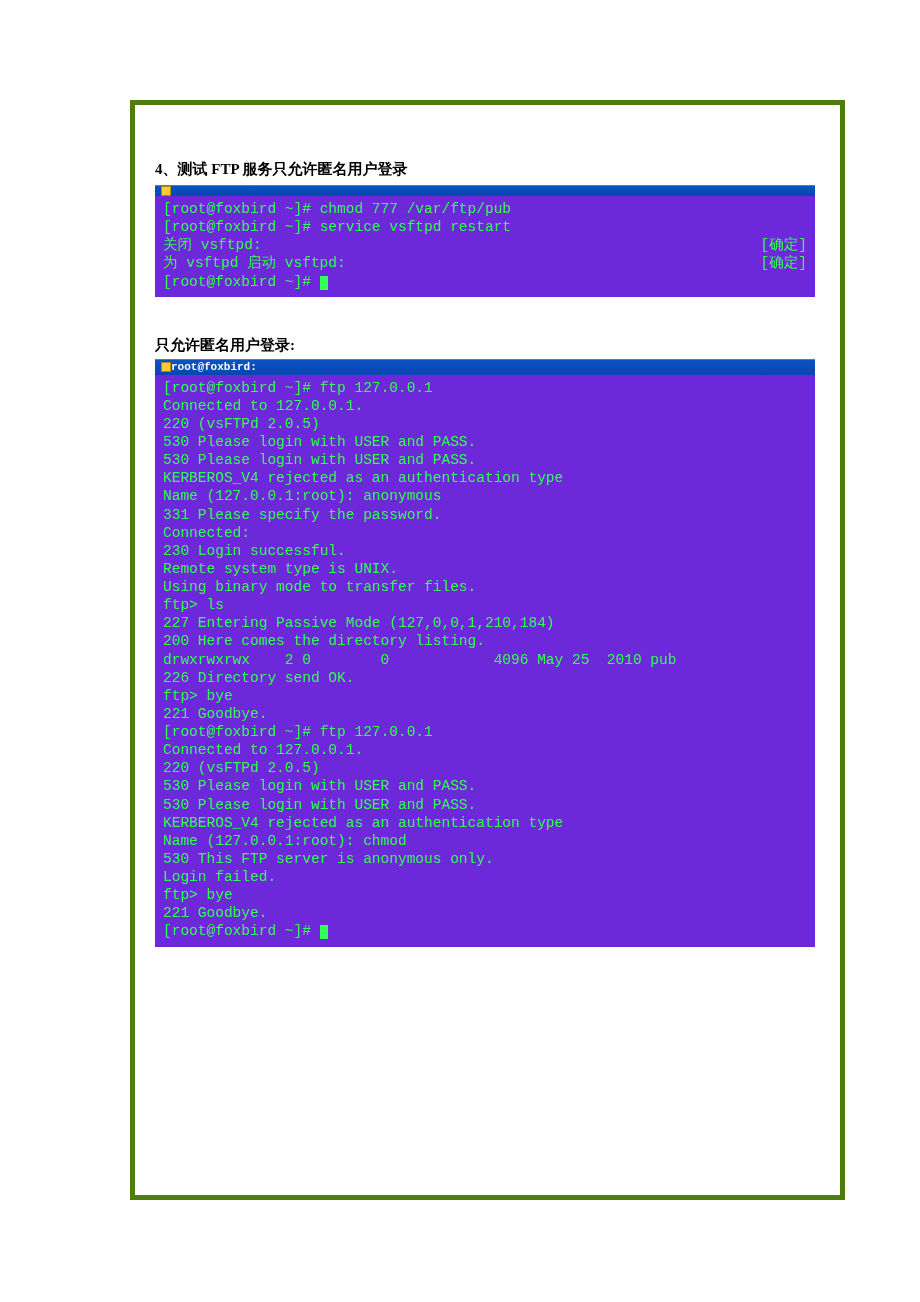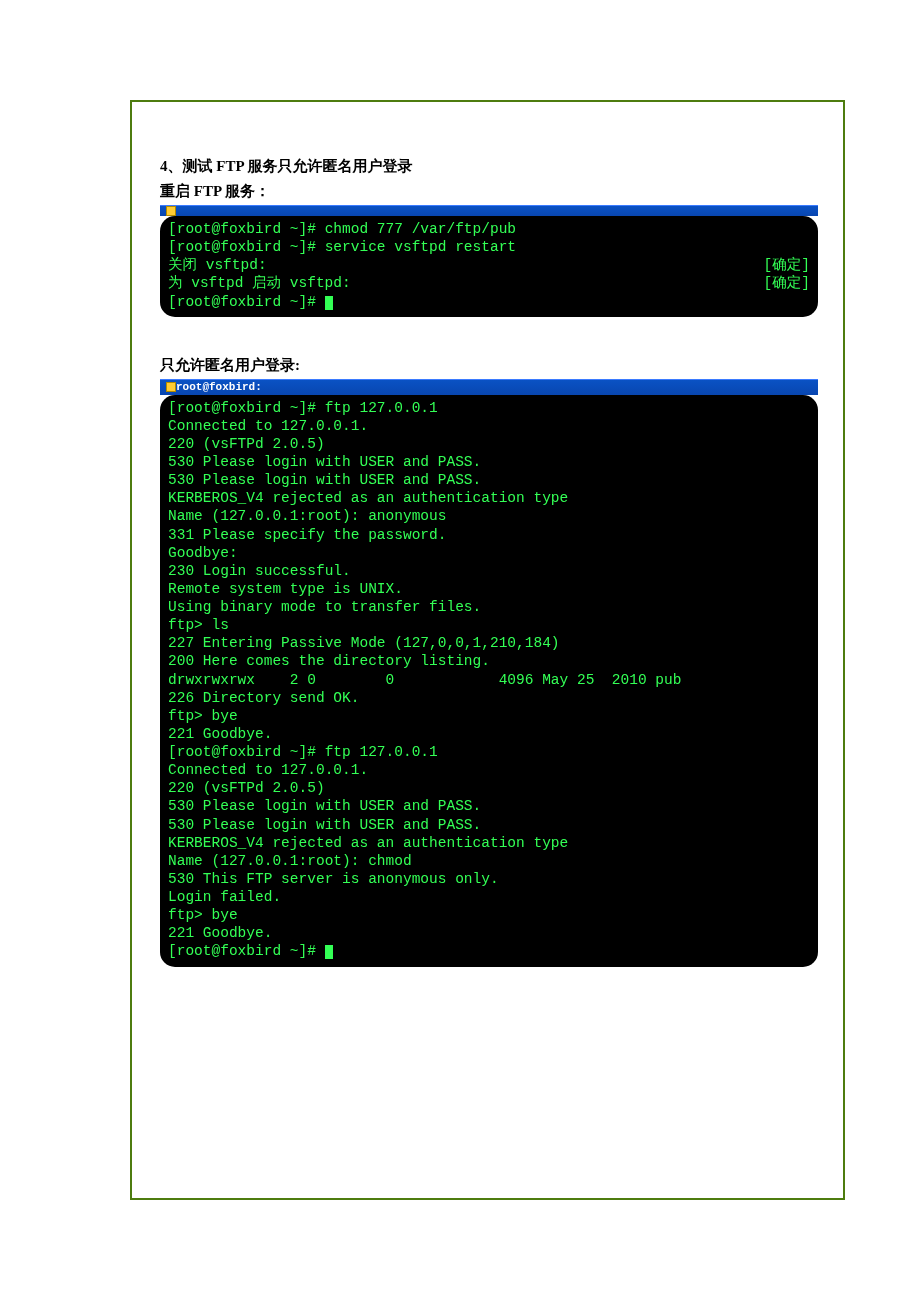--- a/index.html
+++ b/index.html
@@ -11,23 +11,23 @@
     color: #000;
   }
   .page {
     width: 920px;
     margin: 0 auto;
     padding: 100px 0 80px 0;
     box-sizing: border-box;
   }
   .page-frame {
     margin: 0 75px 0 130px;
-    border: 2px solid #4d7c0f;
+    border: 5px solid #4d7c0f;
     min-height: 1100px;
-    padding: 55px 25px 24px 28px;
+    padding: 55px 25px 24px 20px;
     box-sizing: border-box;
   }
   .heading {
     font-weight: bold;
     margin: 0 0 6px 0;
     font-size: 15px;
   }
   .subheading {
     font-weight: bold;
     margin: 0 0 4px 0;
@@ -63,29 +63,28 @@
     font-weight: bold;
   }
   .pt-icon {
     width: 10px;
     height: 10px;
     background: #ffcc33;
     border: 1px solid #b08a00;
     box-sizing: border-box;
   }
   .term-body {
-    background: #000000;
+    background: #6d28d9;
     color: #33ff55;
     font-family: "Courier New", monospace;
     font-size: 14.5px;
     line-height: 1.25;
     padding: 4px 8px 6px 8px;
     white-space: pre;
     overflow: hidden;
-    border-radius: 15px;
   }
   .term-body .row {
     display: flex;
     justify-content: space-between;
     text-align: right;
   }
   .term-body .cursor {
     display: inline-block;
     width: 8px;
     height: 14px;
@@ -99,21 +98,20 @@
     margin-top: 39px;
   }
 </style>
 </head>
 <body>
 
 <div class="page">
   <div class="page-frame">
 
     <div class="heading">4、测试 FTP 服务只允许匿名用户登录</div>
-    <div class="subheading">重启 FTP 服务：</div>
 
     <div class="term-wrap">
       <div class="term-titlebar">
         <span class="pt-icon"></span>
         <span></span>
       </div>
       <div class="term-body"><span>[root@foxbird ~]# chmod 777 /var/ftp/pub</span>
 <span>[root@foxbird ~]# service vsftpd restart</span>
 <span class="row"><span>关闭 vsftpd:</span><span>[确定]</span></span><span class="row"><span>为 vsftpd 启动 vsftpd:</span><span>[确定]</span></span><span>[root@foxbird ~]# </span><span class="cursor"></span></div>
     </div>
@@ -126,21 +124,21 @@
         <span>root@foxbird:</span>
       </div>
       <div class="term-body"><span>[root@foxbird ~]# ftp 127.0.0.1</span>
 <span>Connected to 127.0.0.1.</span>
 <span>220 (vsFTPd 2.0.5)</span>
 <span>530 Please login with USER and PASS.</span>
 <span>530 Please login with USER and PASS.</span>
 <span>KERBEROS_V4 rejected as an authentication type</span>
 <span>Name (127.0.0.1:root): anonymous</span>
 <span>331 Please specify the password.</span>
-<span>Goodbye:</span>
+<span>Connected:</span>
 <span>230 Login successful.</span>
 <span>Remote system type is UNIX.</span>
 <span>Using binary mode to transfer files.</span>
 <span>ftp&gt; ls</span>
 <span>227 Entering Passive Mode (127,0,0,1,210,184)</span>
 <span>200 Here comes the directory listing.</span>
 <span>drwxrwxrwx    2 0        0            4096 May 25  2010 pub</span>
 <span>226 Directory send OK.</span>
 <span>ftp&gt; bye</span>
 <span>221 Goodbye.</span>

